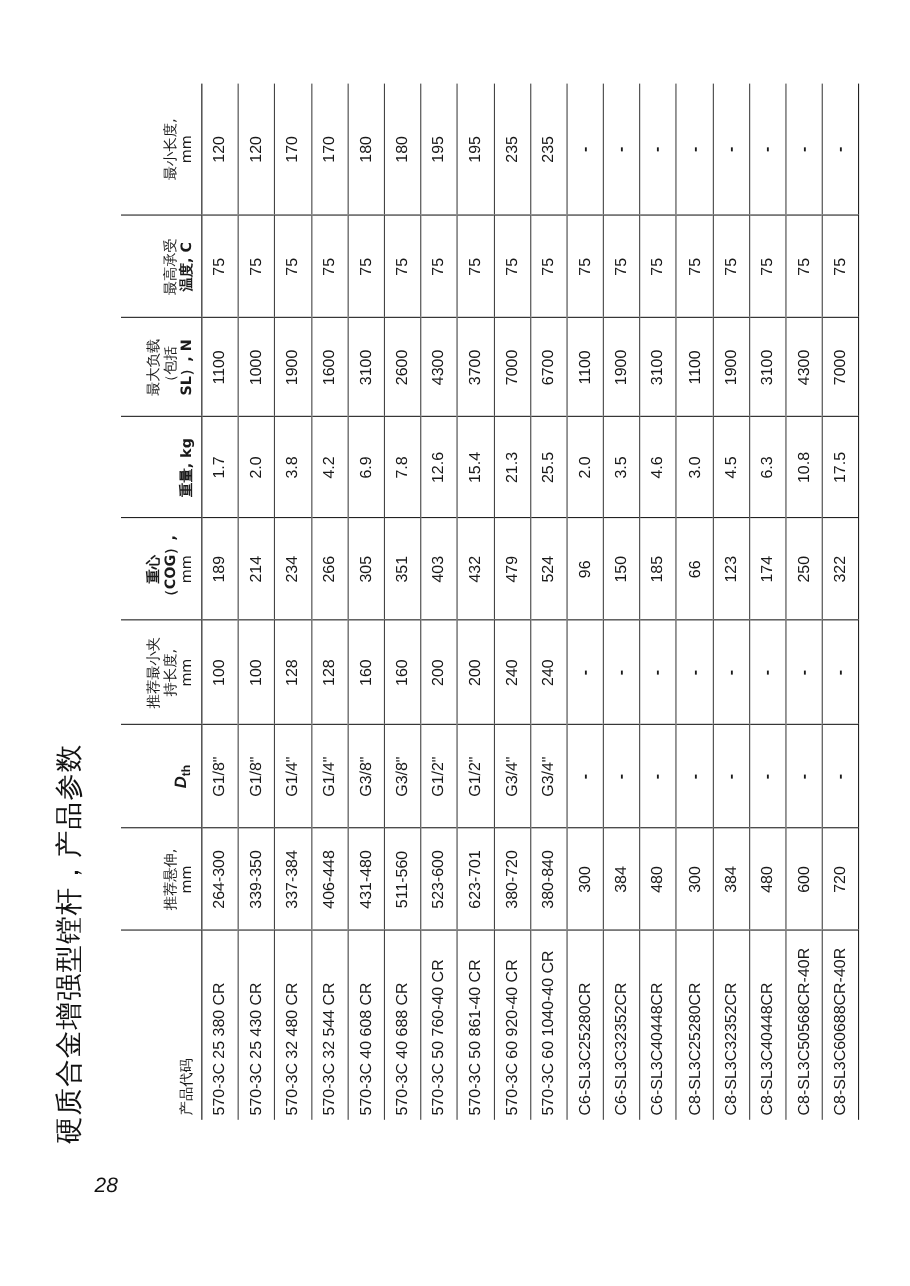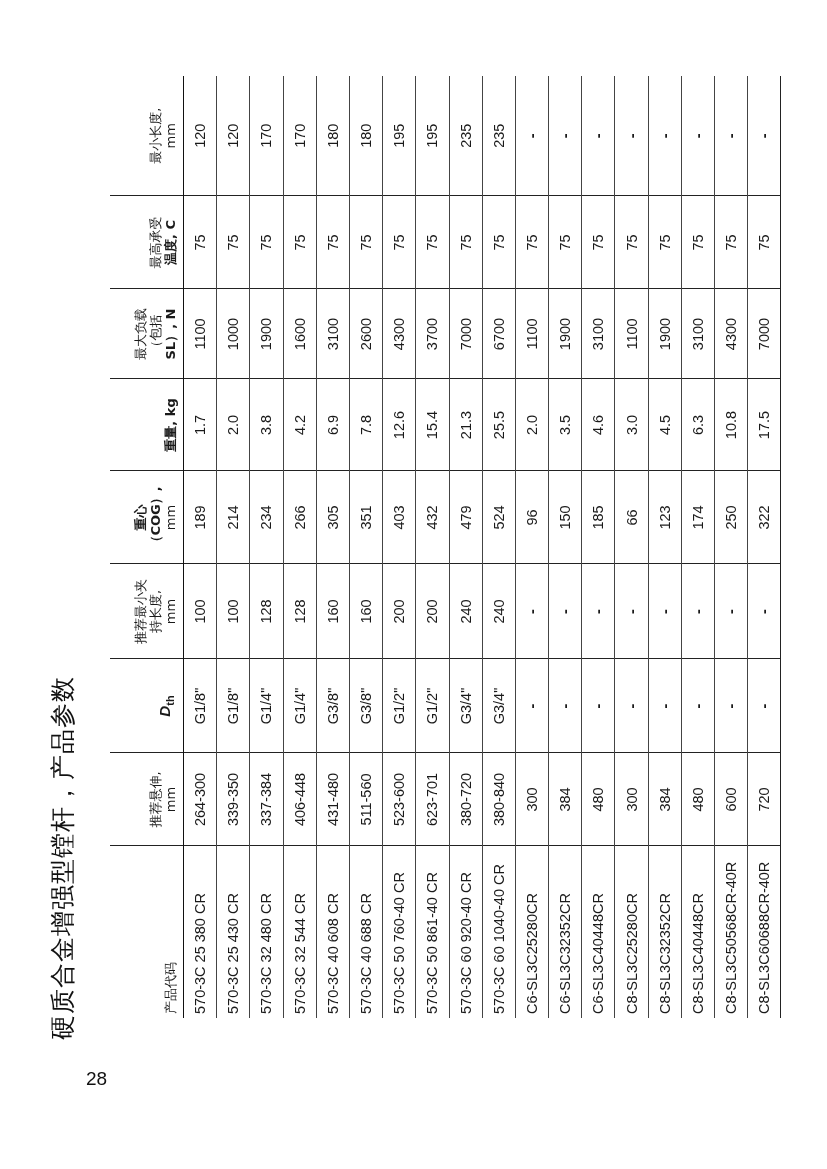--- a/index.html
+++ b/index.html
@@ -14,20 +14,21 @@
       overflow: hidden;
       font-family: "Liberation Sans", "DejaVu Sans", sans-serif;
       color: #1a1a1a;
     }
     .page-number {
       position: absolute;
       left: 86px;
       top: 1068px;
       font-size: 19px;
       color: #111;
+      font-style: italic;
     }
     
     .rotator {
       position: absolute;
       
       width: 972px;   
       height: 760px;  
       left: 40px;
       top: 1040px;
       transform-origin: 0 0;

